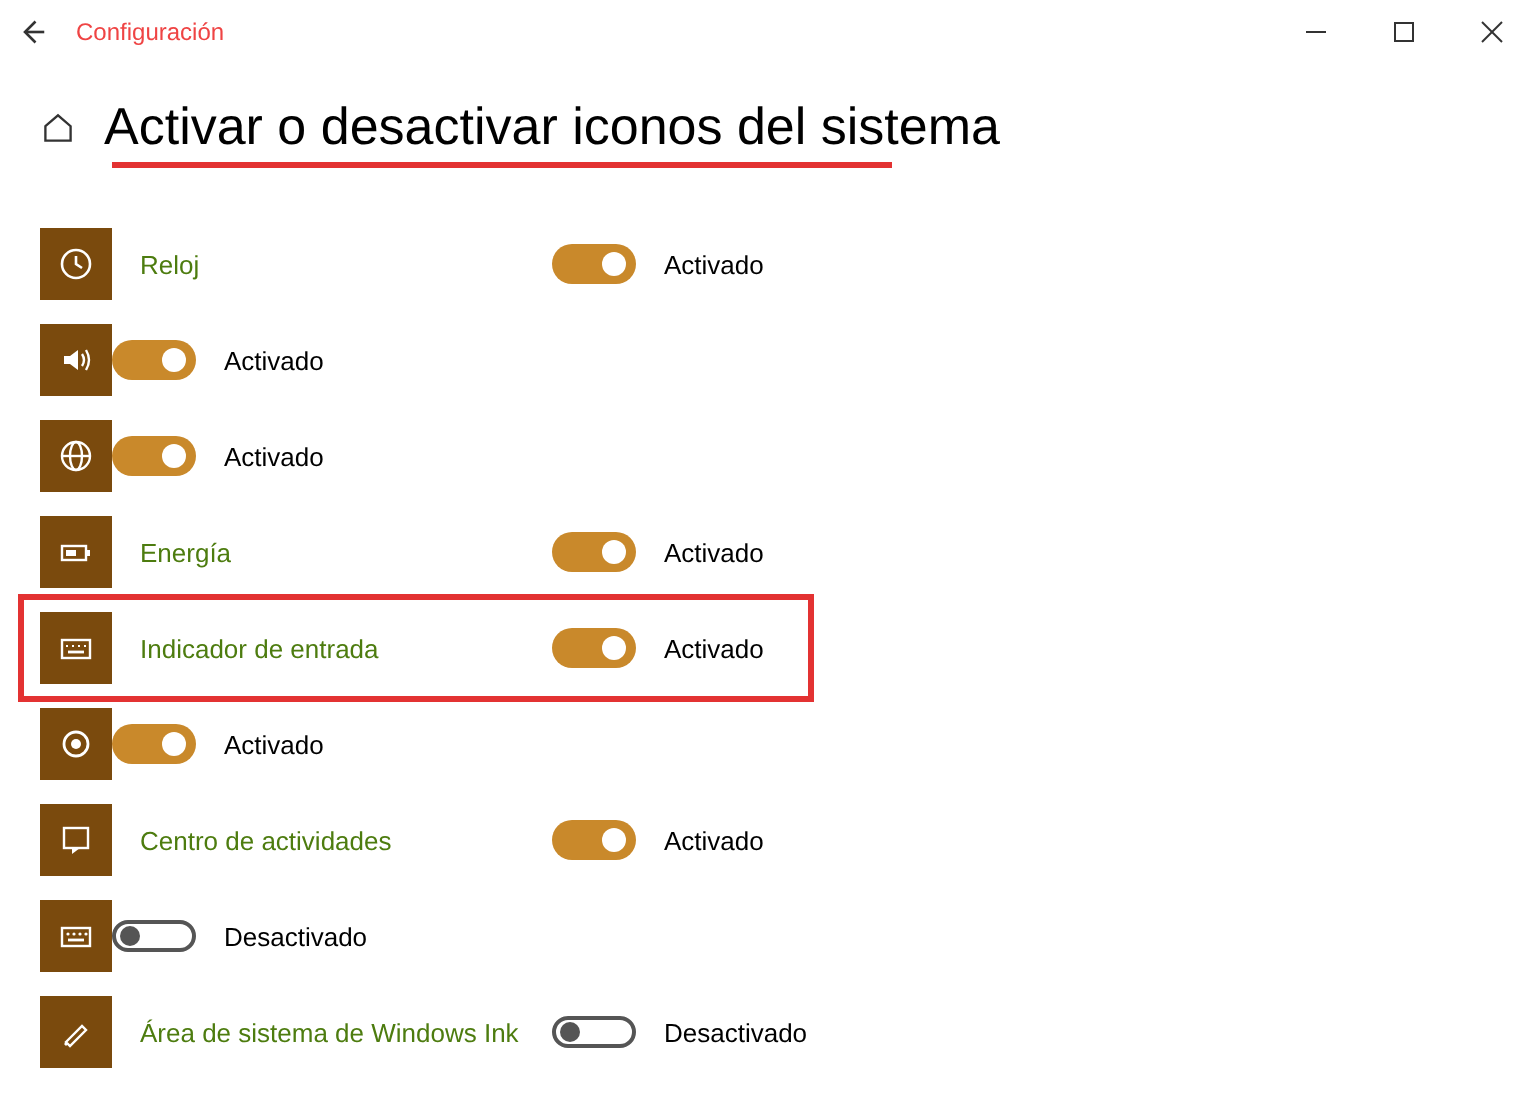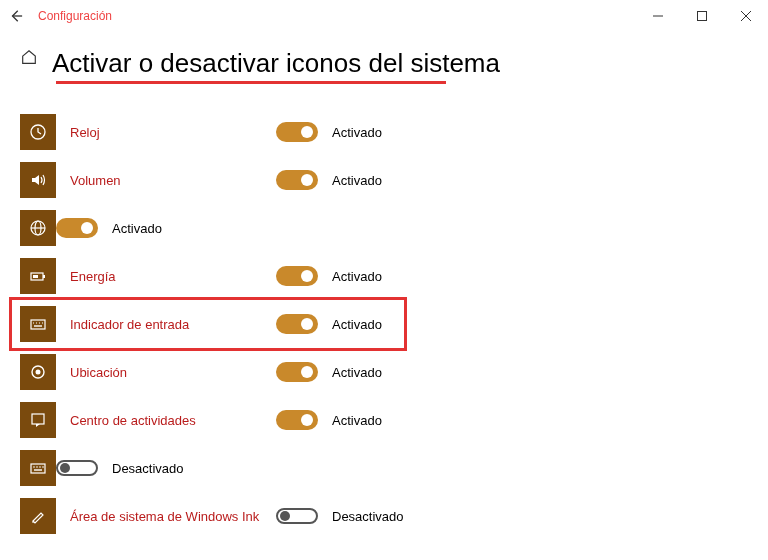--- a/index.html
+++ b/index.html
@@ -4,34 +4,34 @@
 <style>
   * { box-sizing: border-box; }
   html, body { margin:0; padding:0; width:768px; height:560px; font-family:"Segoe UI", Arial, sans-serif; background:#fff; color:#000; overflow:hidden; }
   .titlebar { display:flex; align-items:center; height:32px; }
   .titlebar .back { width:32px; height:32px; display:flex; align-items:center; justify-content:center; }
   .titlebar .app-title { font-size:12px; color:#ef4444; padding-left:6px; }
   .titlebar .spacer { flex:1; }
   .winbtn { width:44px; height:32px; display:flex; align-items:center; justify-content:center; }
   .winbtn svg, .back svg { display:block; }
   .content { padding:10px 20px 0 20px; }
-  .heading-row { display:flex; gap:14px; margin-top:6px; }
+  .heading-row { display:flex; align-items:center; gap:14px; margin-top:6px; }
   .heading-row .home-icon svg { display:block; }
   .page-title { font-size:26px; font-weight:400; position:relative; line-height:1.2; }
   .title-underline { height:3px; background:#e33232; width:390px; margin-left:36px; margin-top:2px; }
   .list { margin-top:24px; }
   .row {
     display:flex; align-items:center; height:48px; position:relative;
   }
   .row + .row { margin-top:0px; }
   .icon-tile {
     width:36px; height:36px; background:#7a4a0d; display:flex; align-items:center; justify-content:center; flex:0 0 36px;
   }
   .icon-tile svg { display:block; }
-  .setting-label { font-size:13px; color:#b91c1c; padding-left:14px; width:220px; }
+  .setting-label { font-size:13px; color:#4d7c0f; padding-left:14px; width:220px; }
   .toggle-wrap { display:flex; align-items:center;justify-content:center; }
   .toggle {
     width:42px; height:20px; border-radius:10px; position:relative; border:2px solid transparent;
   }
   .toggle.on { background:#c9892b; }
   .toggle.on .knob { width:12px; height:12px; background:#fff; border-radius:50%; position:absolute; right:3px; top:2px; }
   .toggle.off { background:#fff; border:2px solid #555; height:16px; }
   .toggle.off .knob { width:10px; height:10px; background:#555; border-radius:50%; position:absolute; left:2px; top:1px; }
   .state-label { font-size:13px; padding-left:14px; }
   .highlight-box {
@@ -96,21 +96,20 @@
           <div class="state-label">Activado</div>
         </div>
       </div>
       <div class="row">
         <div class="icon-tile">
           <svg width="20" height="20" viewBox="0 0 20 20">
             <path d="M4 8 H7 L11 5 V15 L7 12 H4 Z" fill="#fff"></path>
             <path d="M13 7 Q15 10 13 13 M15 5 Q18 10 15 15" stroke="#fff" stroke-width="1.2" fill="none"></path>
           </svg>
         </div>
-        <div class="setting-label">Volumen</div>
         <div class="toggle-wrap">
           <div class="toggle on">
             <div class="knob"></div>
           </div>
           <div class="state-label">Activado</div>
         </div>
       </div>
       <div class="row">
         <div class="icon-tile">
           <svg width="20" height="20" viewBox="0 0 20 20">
@@ -162,21 +161,20 @@
         </div>
         <div class="highlight-box"></div>
       </div>
       <div class="row">
         <div class="icon-tile">
           <svg width="20" height="20" viewBox="0 0 20 20">
             <circle cx="10" cy="10" r="6" stroke="#fff" stroke-width="1.4" fill="none"></circle>
             <circle cx="10" cy="10" r="2.5" fill="#fff"></circle>
           </svg>
         </div>
-        <div class="setting-label">Ubicación</div>
         <div class="toggle-wrap">
           <div class="toggle on">
             <div class="knob"></div>
           </div>
           <div class="state-label">Activado</div>
         </div>
       </div>
       <div class="row">
         <div class="icon-tile">
           <svg width="20" height="20" viewBox="0 0 20 20">

